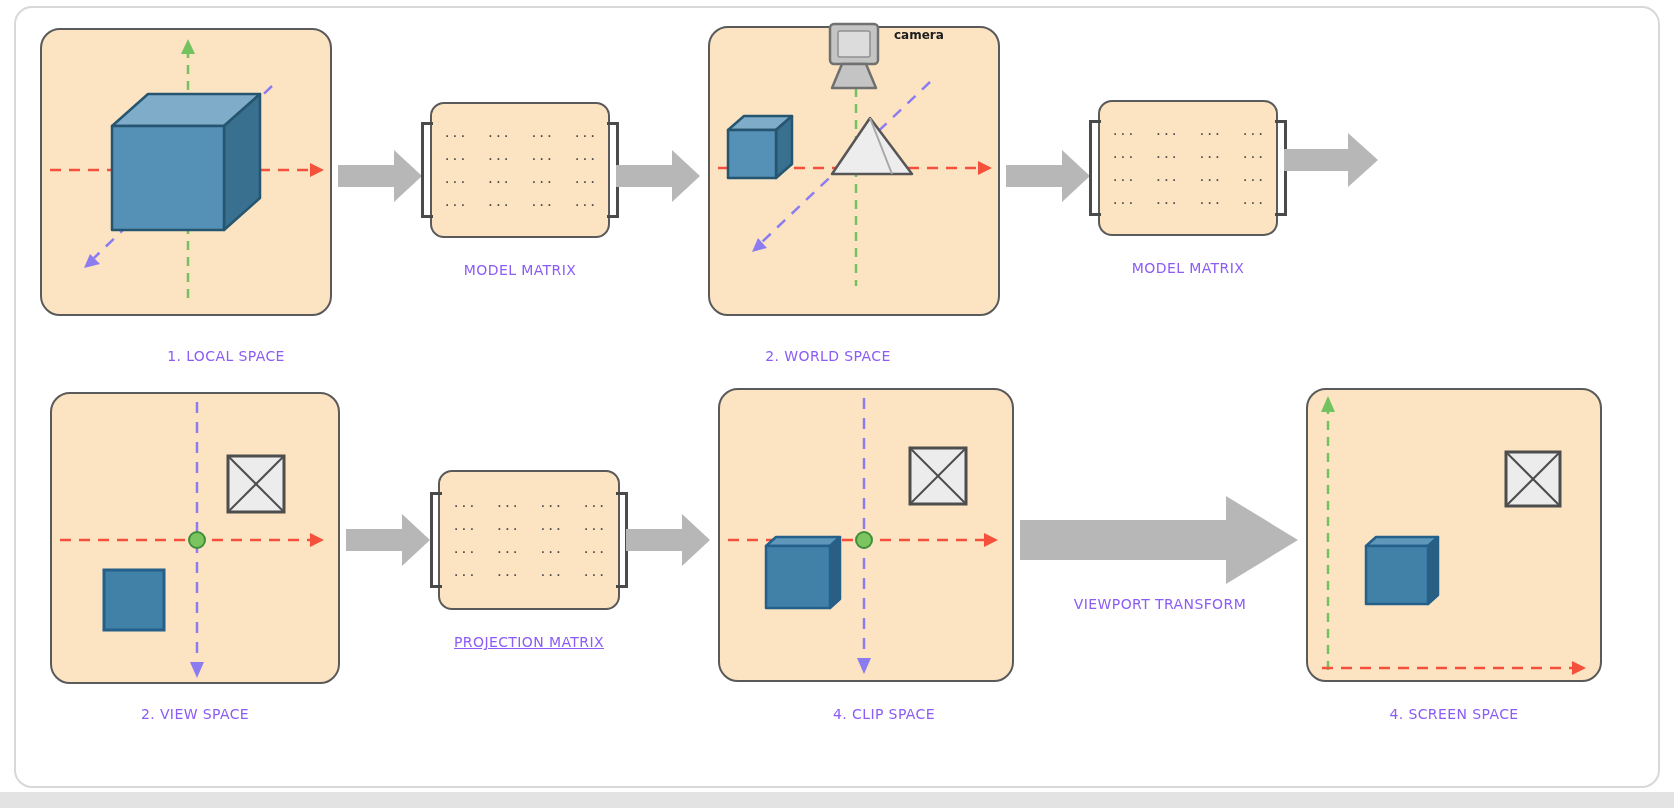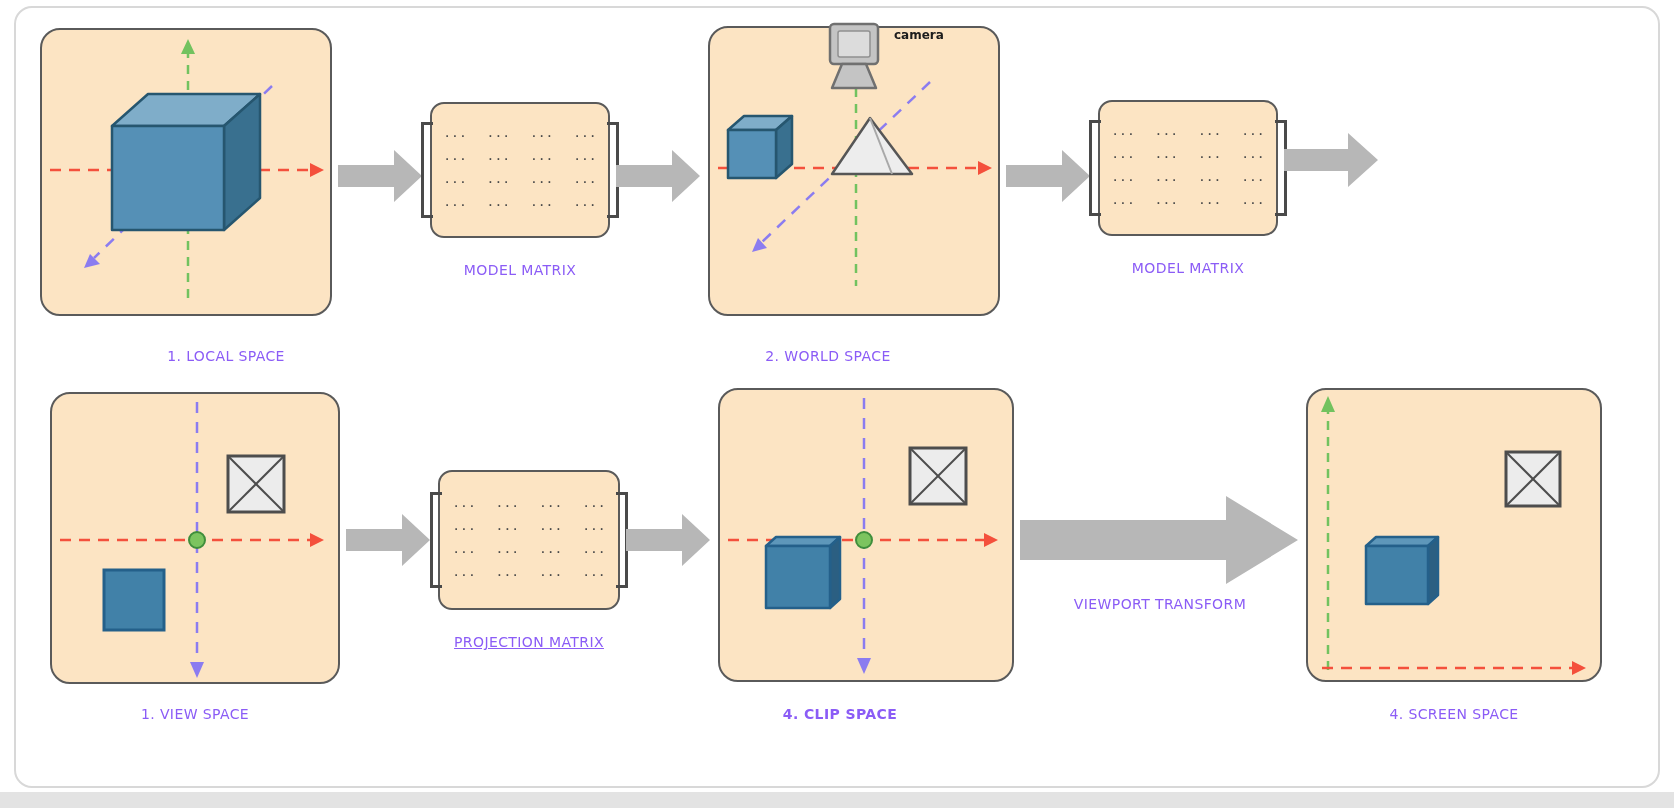--- a/index.html
+++ b/index.html
@@ -139,21 +139,21 @@
       <polygon points="258,139 272,146 258,153" fill="#f4503c"></polygon>
       <g stroke="#4d4d4d">
         <rect x="176" y="62" width="56" height="56" fill="#ececec" stroke-width="3"></rect>
         <line x1="176" y1="62" x2="232" y2="118" stroke-width="2"></line>
         <line x1="232" y1="62" x2="176" y2="118" stroke-width="2"></line>
       </g>
       <circle cx="145" cy="146" r="8" fill="#7cc45f" stroke="#3f8e3c" stroke-width="2"></circle>
       <rect x="52" y="176" width="60" height="60" fill="#4181a8" stroke="#24608a" stroke-width="3"></rect>
     </svg>
   </div>
-  <div class="stage-label" style="left:195px;top:706px;">1. VIEW SPACE</div>
+  <div class="stage-label" style="left:195px;top:706px;">2. VIEW SPACE</div>
 
   <div class="block-arrow" style="left:346px;top:512px;">
     <svg width="86" height="56" viewBox="0 0 86 56">
         <polygon points="0,17 56,17 56,2 84,28 56,54 56,39 0,39" fill="#b7b7b7"></polygon>
       </svg>
   </div>
 
   <div class="matrix-box" style="left:438px;top:470px;width:182px;height:140px;">
     <div class="matrix">
       <div class="bracket left"></div>
@@ -186,21 +186,21 @@
         <line x1="246" y1="58" x2="190" y2="114" stroke-width="2"></line>
       </g>
       <circle cx="144" cy="150" r="8" fill="#7cc45f" stroke="#3f8e3c" stroke-width="2"></circle>
       <g stroke="#24608a" stroke-width="2.5" stroke-linejoin="round">
         <polygon points="46,156 56,147 120,147 110,156" fill="#5e97ba"></polygon>
         <polygon points="110,156 120,147 120,209 110,218" fill="#2b5f82"></polygon>
         <rect x="46" y="156" width="64" height="62" fill="#4181a8"></rect>
       </g>
     </svg>
   </div>
-  <div class="stage-label" style="left:840px;top:706px;font-weight:bold;">4. CLIP SPACE</div>
+  <div class="stage-label" style="left:884px;top:706px;">4. CLIP SPACE</div>
 
   <div class="block-arrow" style="left:1020px;top:494px;">
     <svg width="280" height="92" viewBox="0 0 280 92">
         <polygon points="0,26 206,26 206,2 278,46 206,90 206,66 0,66" fill="#b7b7b7"></polygon>
       </svg>
   </div>
   <div class="stage-label" style="left:1160px;top:596px;">VIEWPORT TRANSFORM</div>
 
   <div class="stage" style="left:1306px;top:388px;width:296px;height:294px;">
     <svg width="291" height="289" viewBox="0 0 291 289">

